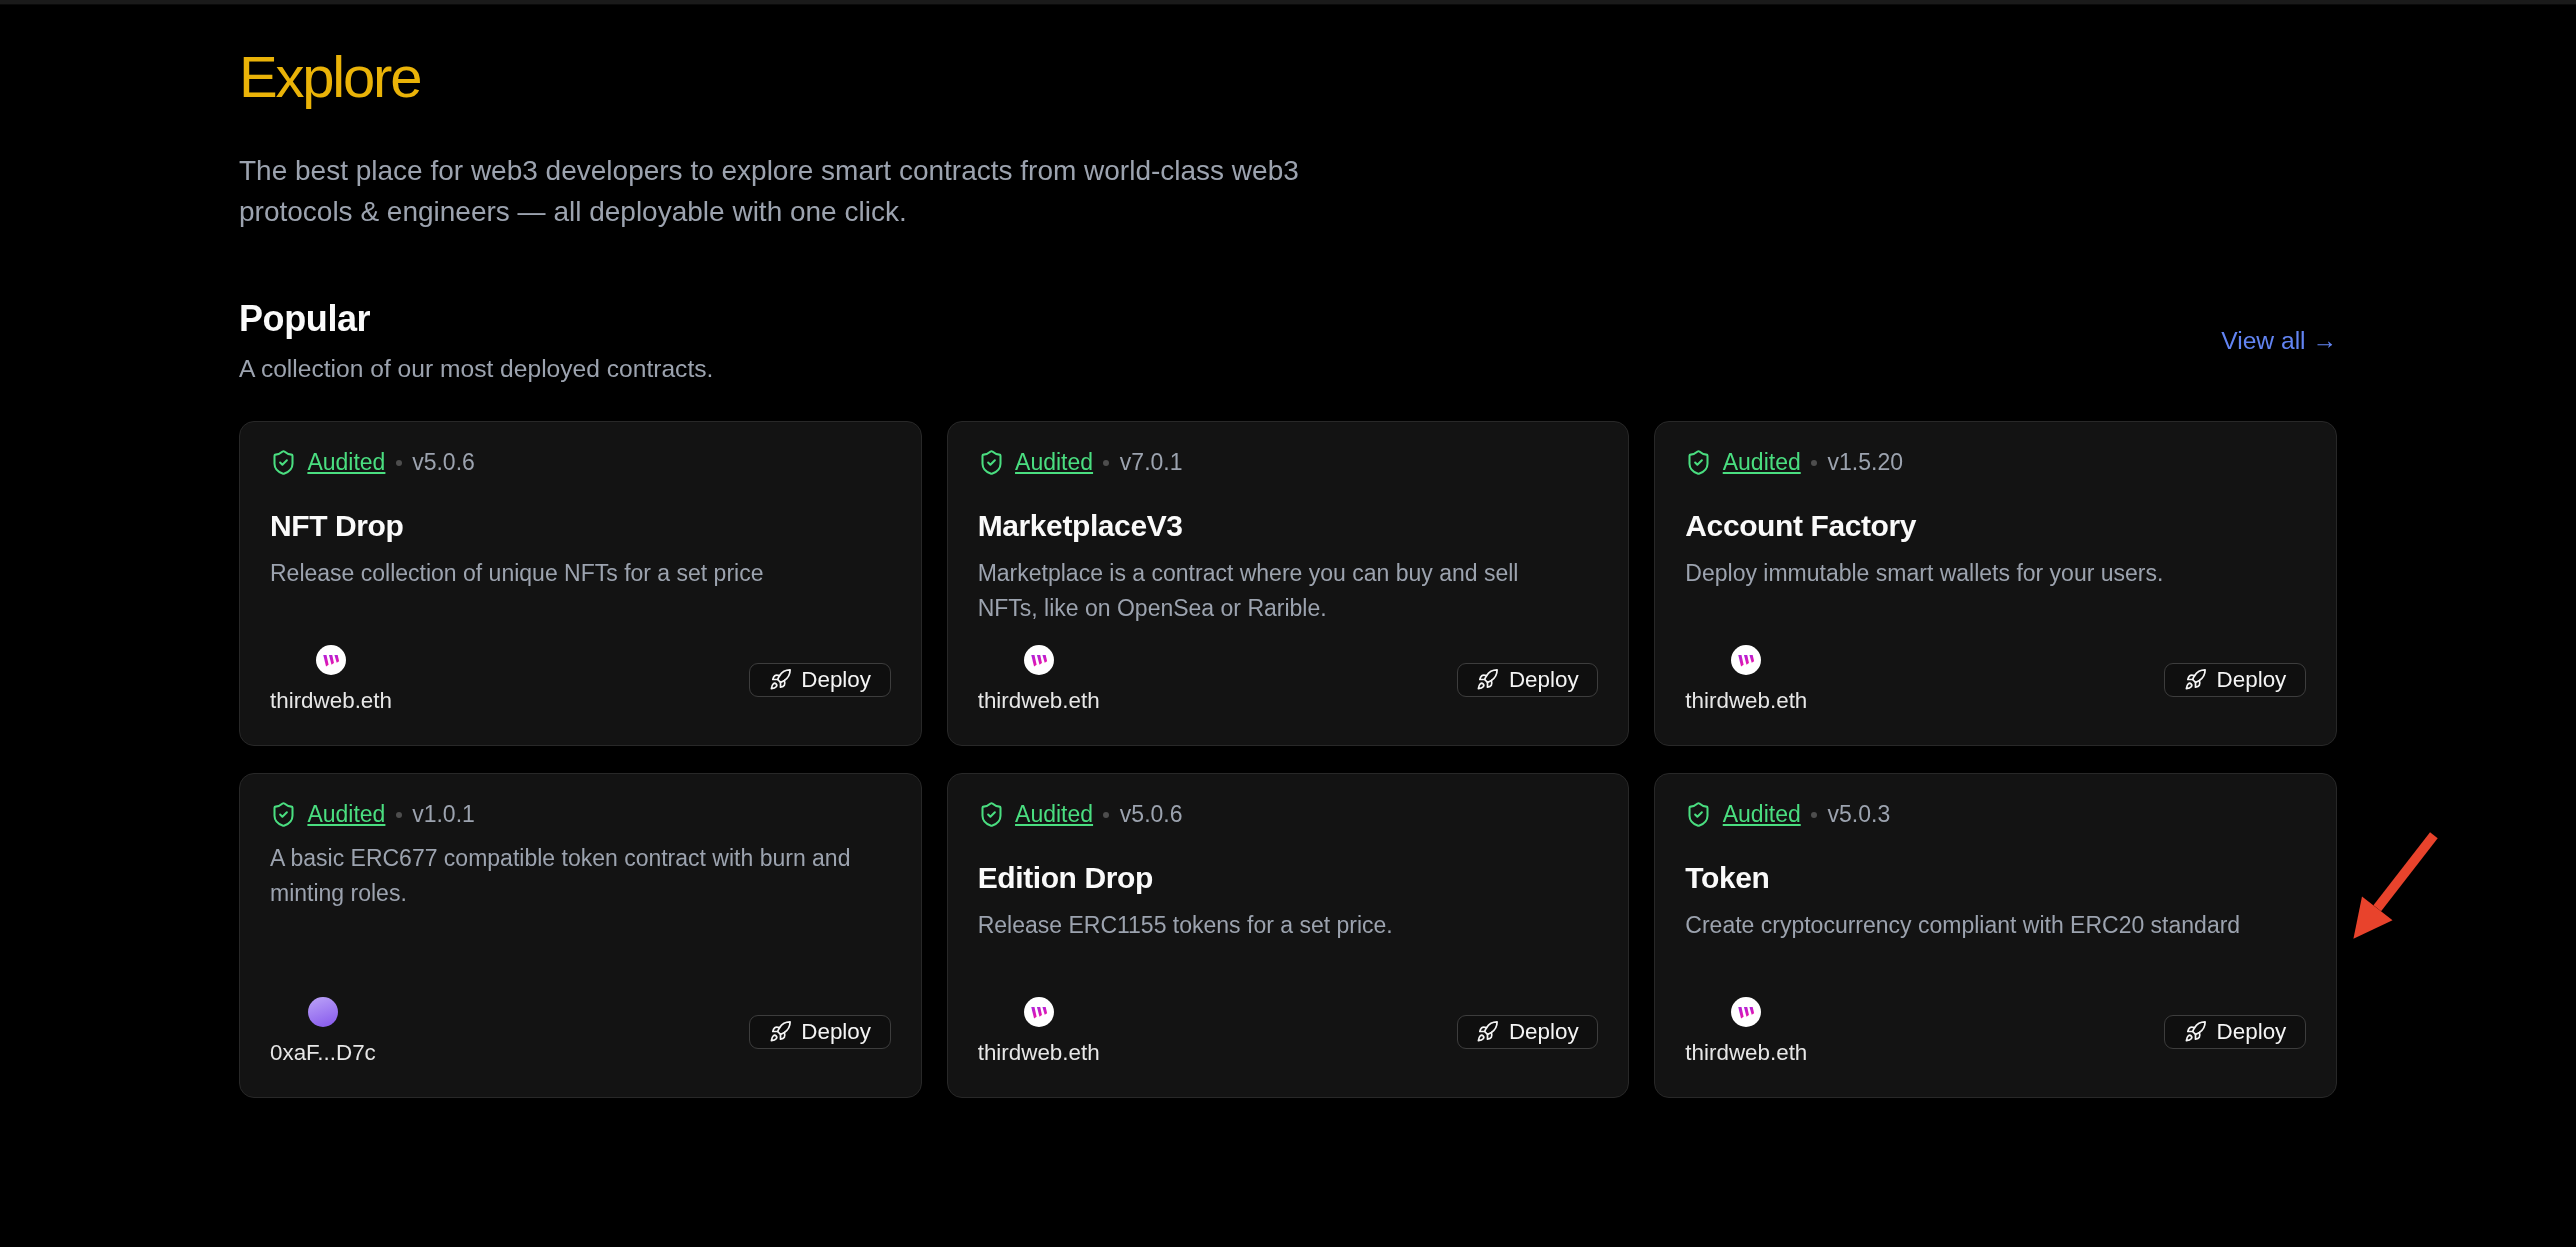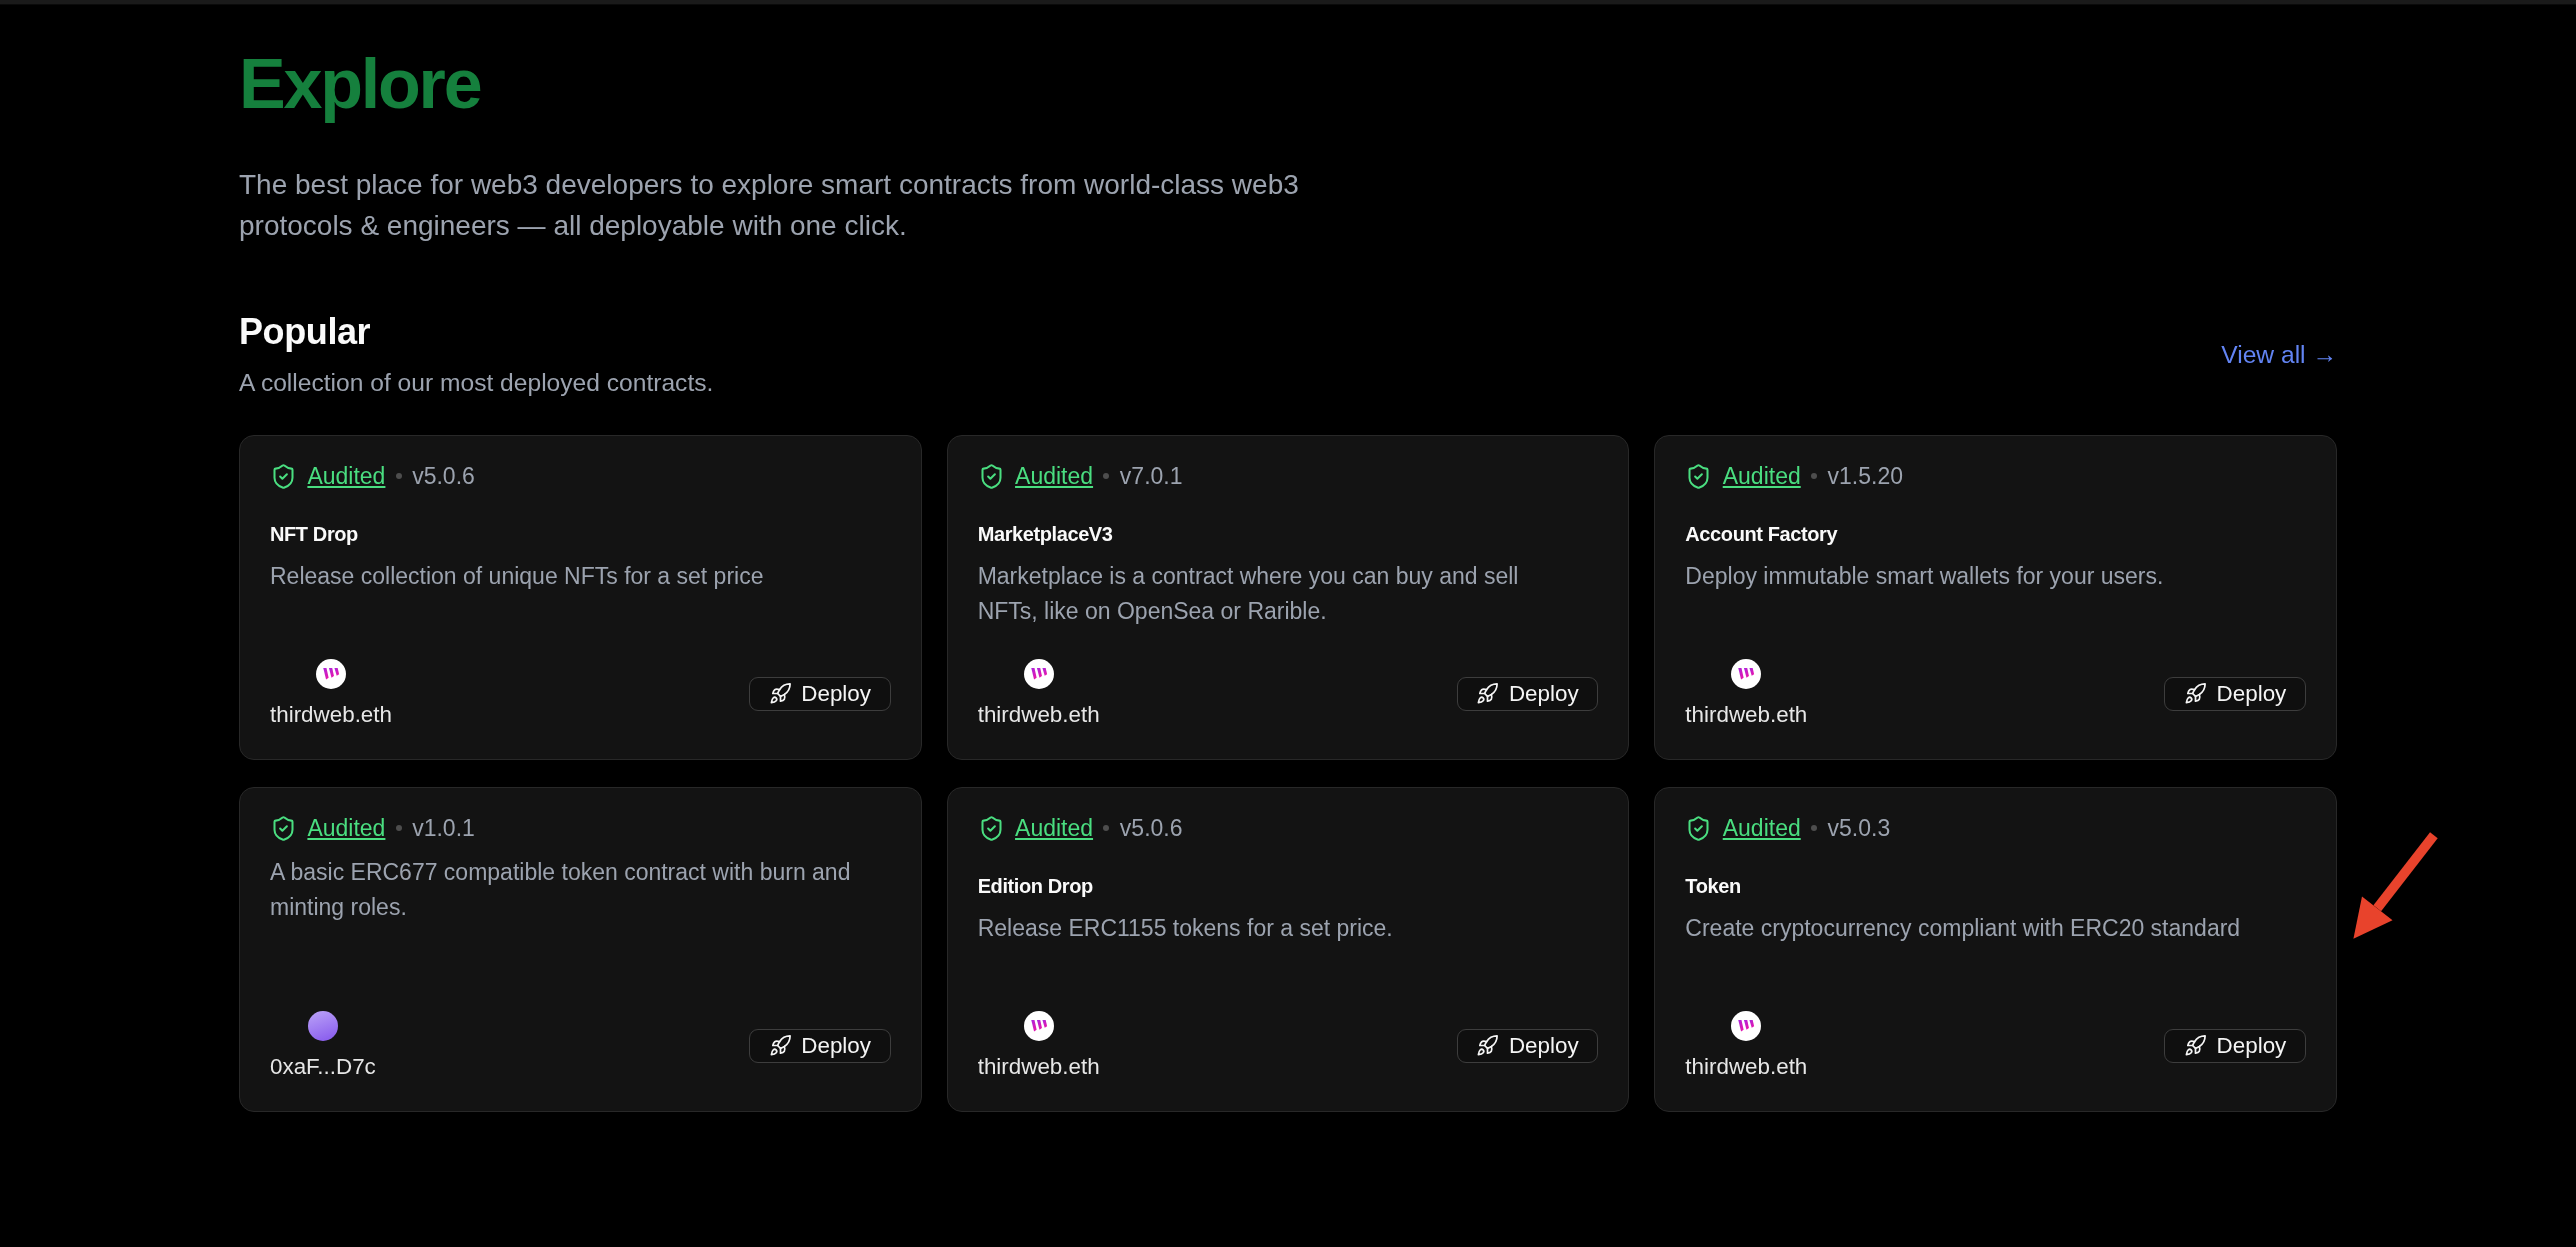--- a/index.html
+++ b/index.html
@@ -3,42 +3,42 @@
 <meta charset="utf-8">
 <style>
   * { margin: 0; padding: 0; box-sizing: border-box; }
   html, body { width: 2576px; height: 1248px; background: #000; overflow: hidden; }
   body { font-family: "Liberation Sans", "DejaVu Sans", sans-serif; color: #fff; }
 
   .top-strip { height: 4.5px; background: #1a1a1a; border-bottom: 1.5px solid #0a0a0a; }
 
   .container { width: 2098px; margin: 0 auto; padding-top: 39px; position: relative; }
 
-  .page-title { font-size: 70px; font-weight: 700; letter-spacing: -2.2px; color: #15803d; line-height: 1.15; }
+  .page-title { font-size: 58px; font-weight: 400; letter-spacing: -2.2px; color: #eab308; line-height: 1.15; }
   .page-subtitle { margin-top: 40px; font-size: 28px; line-height: 1.47; color: #9ca3af; max-width: 1119px; font-weight: 400; }
 
   .section-header { margin-top: 64px; display: flex; justify-content: space-between; align-items: center; }
   .section-heading { font-size: 36px; font-weight: 700; color: #fafafa; line-height: 1.2; letter-spacing: -0.4px; }
   .section-subheading { margin-top: 13.4px; font-size: 24.6px; color: #9ca3af; line-height: 1.3; }
   .view-all { font-size: 24.6px; color: #6284f3; text-decoration: none; cursor: pointer; white-space: nowrap; }
 
   .grid { margin-top: 36px; display: grid; grid-template-columns: repeat(3, 1fr); gap: 27px 25px; }
 
   .card {
     background: #131313; border: 0.7px solid #282828; border-radius: 15px;
     min-height: 325px; padding: 27px 30px 31px 30px;
     display: flex; flex-direction: column; cursor: pointer;
   }
   .badge-row { display: flex; align-items: center; gap: 10.4px; }
   .shield-icon { width: 27px; height: 27px; flex: 0 0 auto; }
   .badge-label { font-size: 23px; color: #4ade80; text-decoration: underline; }
   .dot-sep { width: 6px; height: 6px; border-radius: 50%; background: #4d4d4d; }
   .version-label { font-size: 23px; color: #9ca3af; }
 
-  .card-title { margin-top: 33px; font-size: 20px; font-weight: 700; color: #fafafa; letter-spacing: -0.4px; }
+  .card-title { margin-top: 33px; font-size: 30px; font-weight: 700; color: #fafafa; letter-spacing: -0.4px; }
   .card-desc { margin-top: 13.4px; font-size: 23px; line-height: 1.5; color: #9ca3af; max-width: 604px; }
 
   .card-footer { margin-top: auto; display: flex; align-items: center; justify-content: space-between; }
   .publisher { display: flex; align-items: center; gap: 12.7px; flex-direction: column; }
   .avatar { width: 30px; height: 30px; border-radius: 50%; display: flex; align-items: center; justify-content: center; flex: 0 0 auto; }
   .avatar.thirdweb { background: #fff; }
   .avatar.gradient { background: linear-gradient(160deg, #b9a0f7 5%, #8d62ee 85%); }
   .avatar svg { width: 18px; height: 13.4px; }
   .publisher-name { font-size: 22.4px; color: #e7e7e7; }
 

